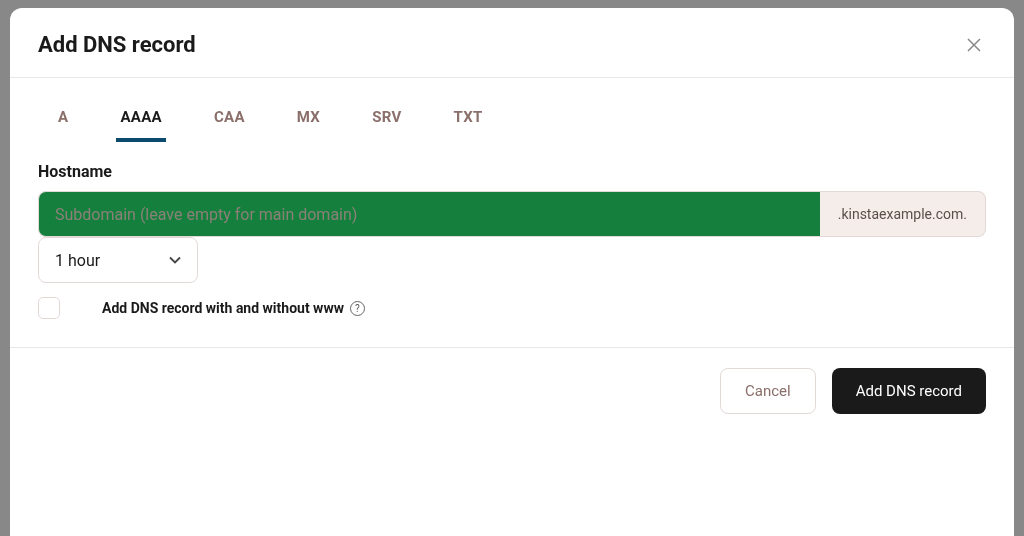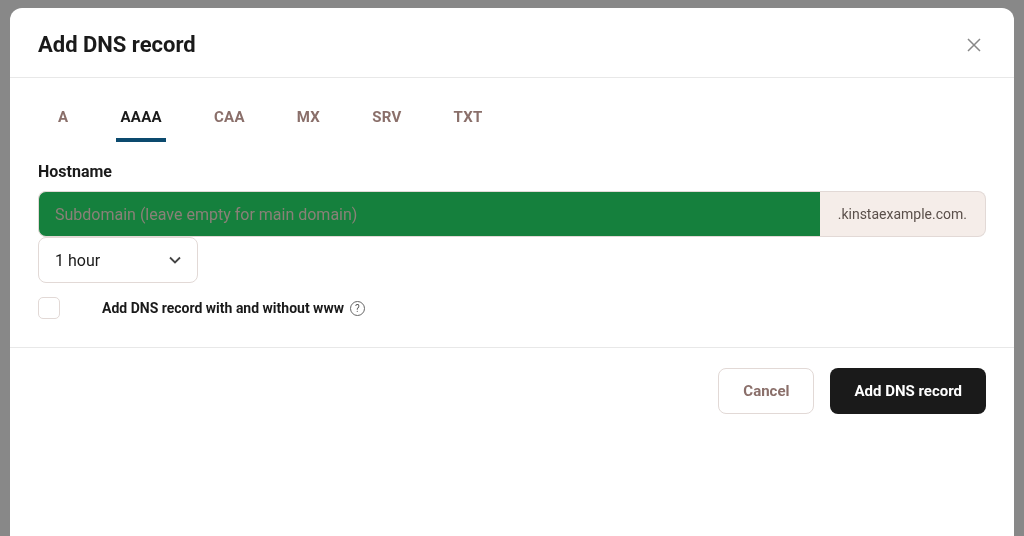--- a/index.html
+++ b/index.html
@@ -192,21 +192,21 @@
       display: flex;
       justify-content: flex-end;
       gap: 16px;
       padding: 20px 28px 24px 28px;
     }
     .btn {
       height: 46px;
       padding: 0 24px;
       border-radius: 8px;
       font-size: 15px;
-      font-weight: 700;
+      font-weight: 400;
       cursor: pointer;
       border: none;
       font-family: inherit;
     }
     .btn-secondary {
       background: #fff;
       border: 1px solid #e2d9d6;
       color: #8a6f6a;
     }
     .btn-primary {

